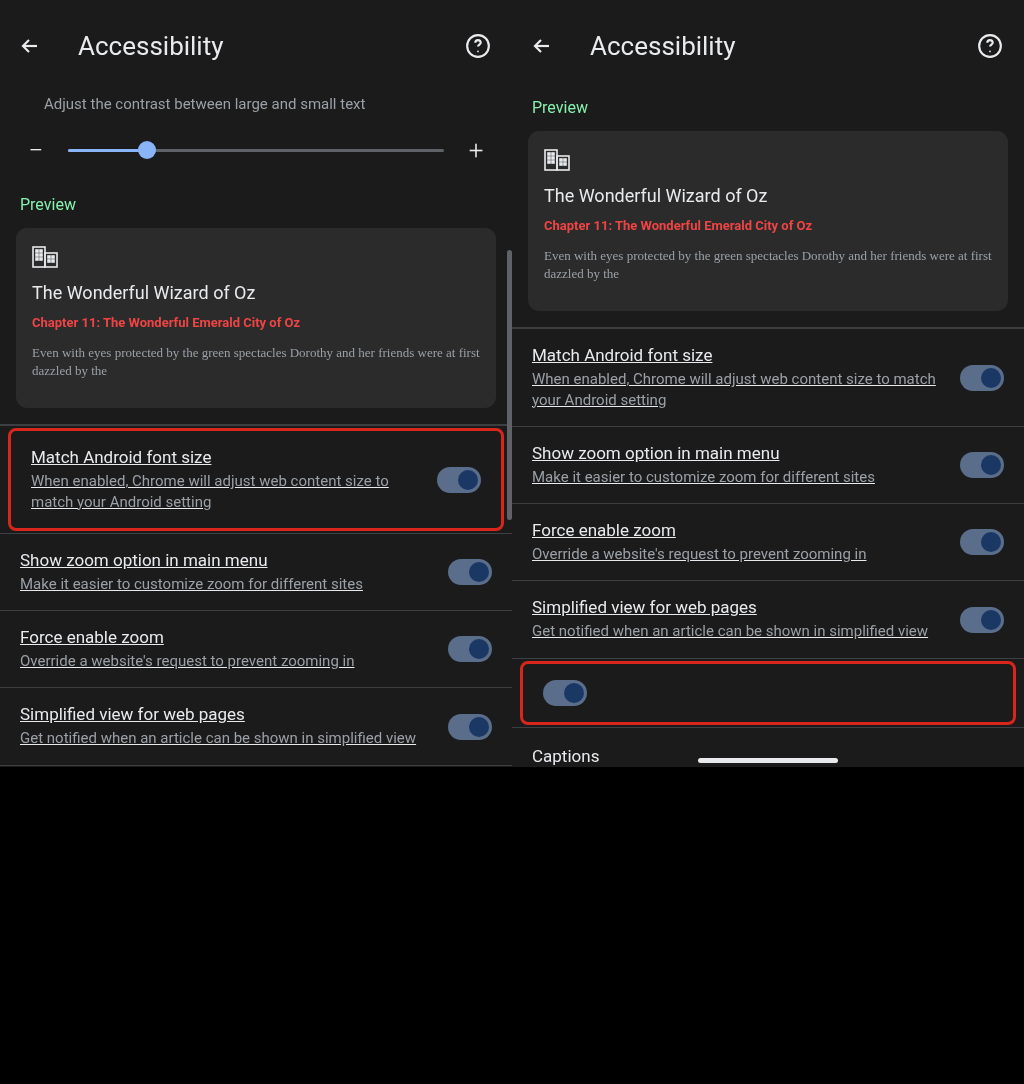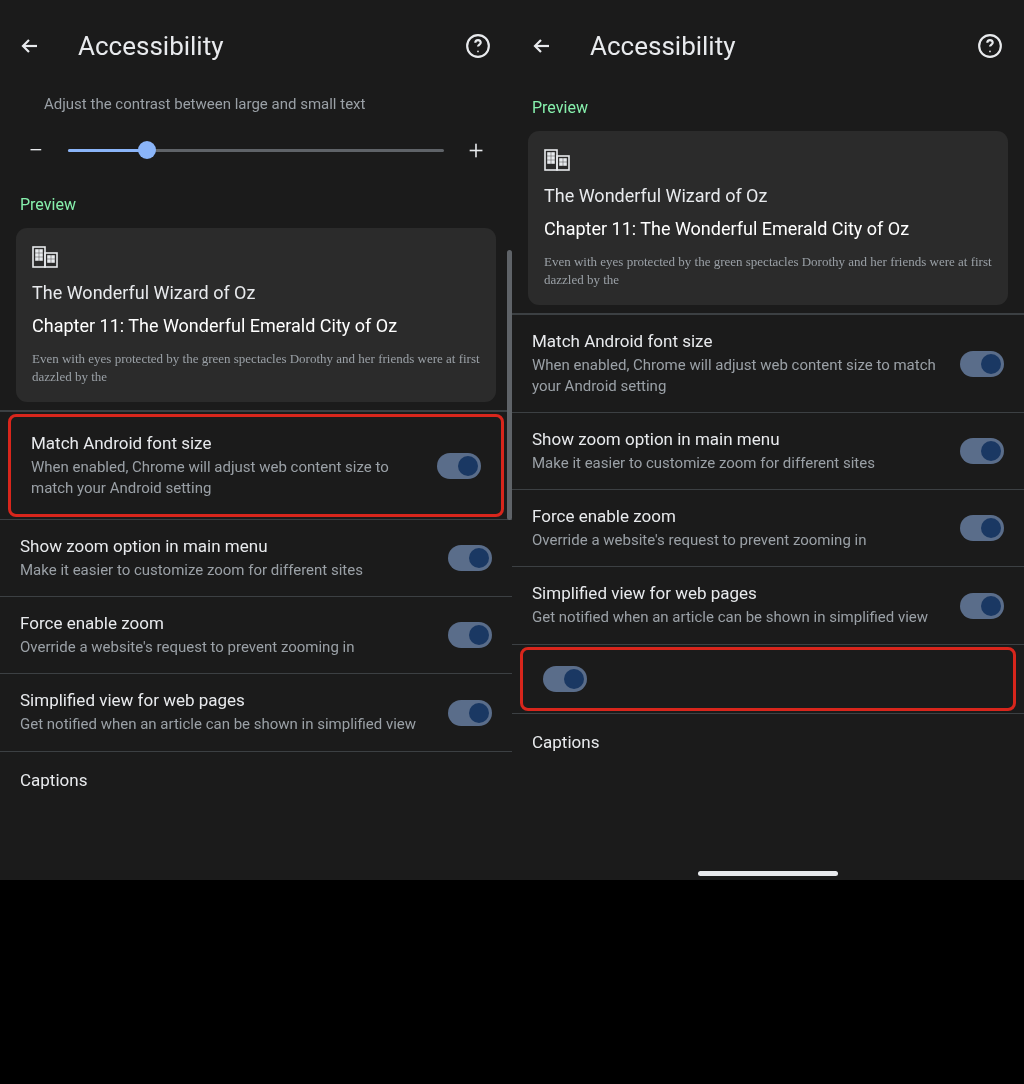--- a/index.html
+++ b/index.html
@@ -7,21 +7,21 @@
     background: #000;
     font-family: Roboto, "Segoe UI", Arial, sans-serif;
     width: 1024px;
     height: 1084px;
     display: flex;
     overflow: hidden;
     color: #e8eaed;
   }
   .pane {
     width: 512px;
-    height: 880px;
+    height: 767px;
     background: #1c1c1c;
     position: relative;
     overflow: hidden;
   }
   .pane.left { background: #1b1b1b; }
   .pane.right { background: #1b1b1b; }
 
   .appbar {
     display: flex;
     align-items: center;
@@ -106,57 +106,57 @@
   }
 
   .preview-label {
     font-size: 16px;
     color: #86efac;
     padding: 10px 20px 14px 20px;
   }
   .pane.right .preview-label { padding-top: 6px; }
 
   .preview-card {
-    margin: 0 16px 8px 16px;
+    margin: 0 16px 16px 16px;
     background: #2b2b2b;
     border-radius: 11px;
-    padding: 18px 16px 16px 16px;
+    padding: 18px 16px 28px 16px;
   }
   .preview-card .card-icon {
     margin-bottom: 14px;
   }
   .preview-card .card-title {
     font-size: 18px;
     color: #e8eaed;
     margin-bottom: 12px;
     font-weight: 400;
   }
   .preview-card .card-chapter {
-    font-size: 18px;
-    color: #ffffff;
+    font-size: 13px;
+    color: #ef4444;
     margin-bottom: 14px;
-    font-weight: 400;
+    font-weight: 700;
   }
   .preview-card .card-body {
     font-size: 13px;
     color: #9aa0a6;
     line-height: 1.4;
     font-family: Liberation Serif, serif;
   }
 
   .divider { height: 1px; background: #3c4043; }
 
   .row {
     display: flex;
     align-items: center;
     padding: 16px 20px;
     gap: 16px;
     position: relative;
   }
-  .row .texts { flex: 1; min-width: 0; }
+  .row .texts { flex: 1; min-width: 0; text-decoration: underline; }
   .row .row-title {
     font-size: 17px;
     color: #e8eaed;
     margin-bottom: 4px;
   }
   .row .row-sub {
     font-size: 15px;
     color: #9aa0a6;
     line-height: 1.35;
   }

